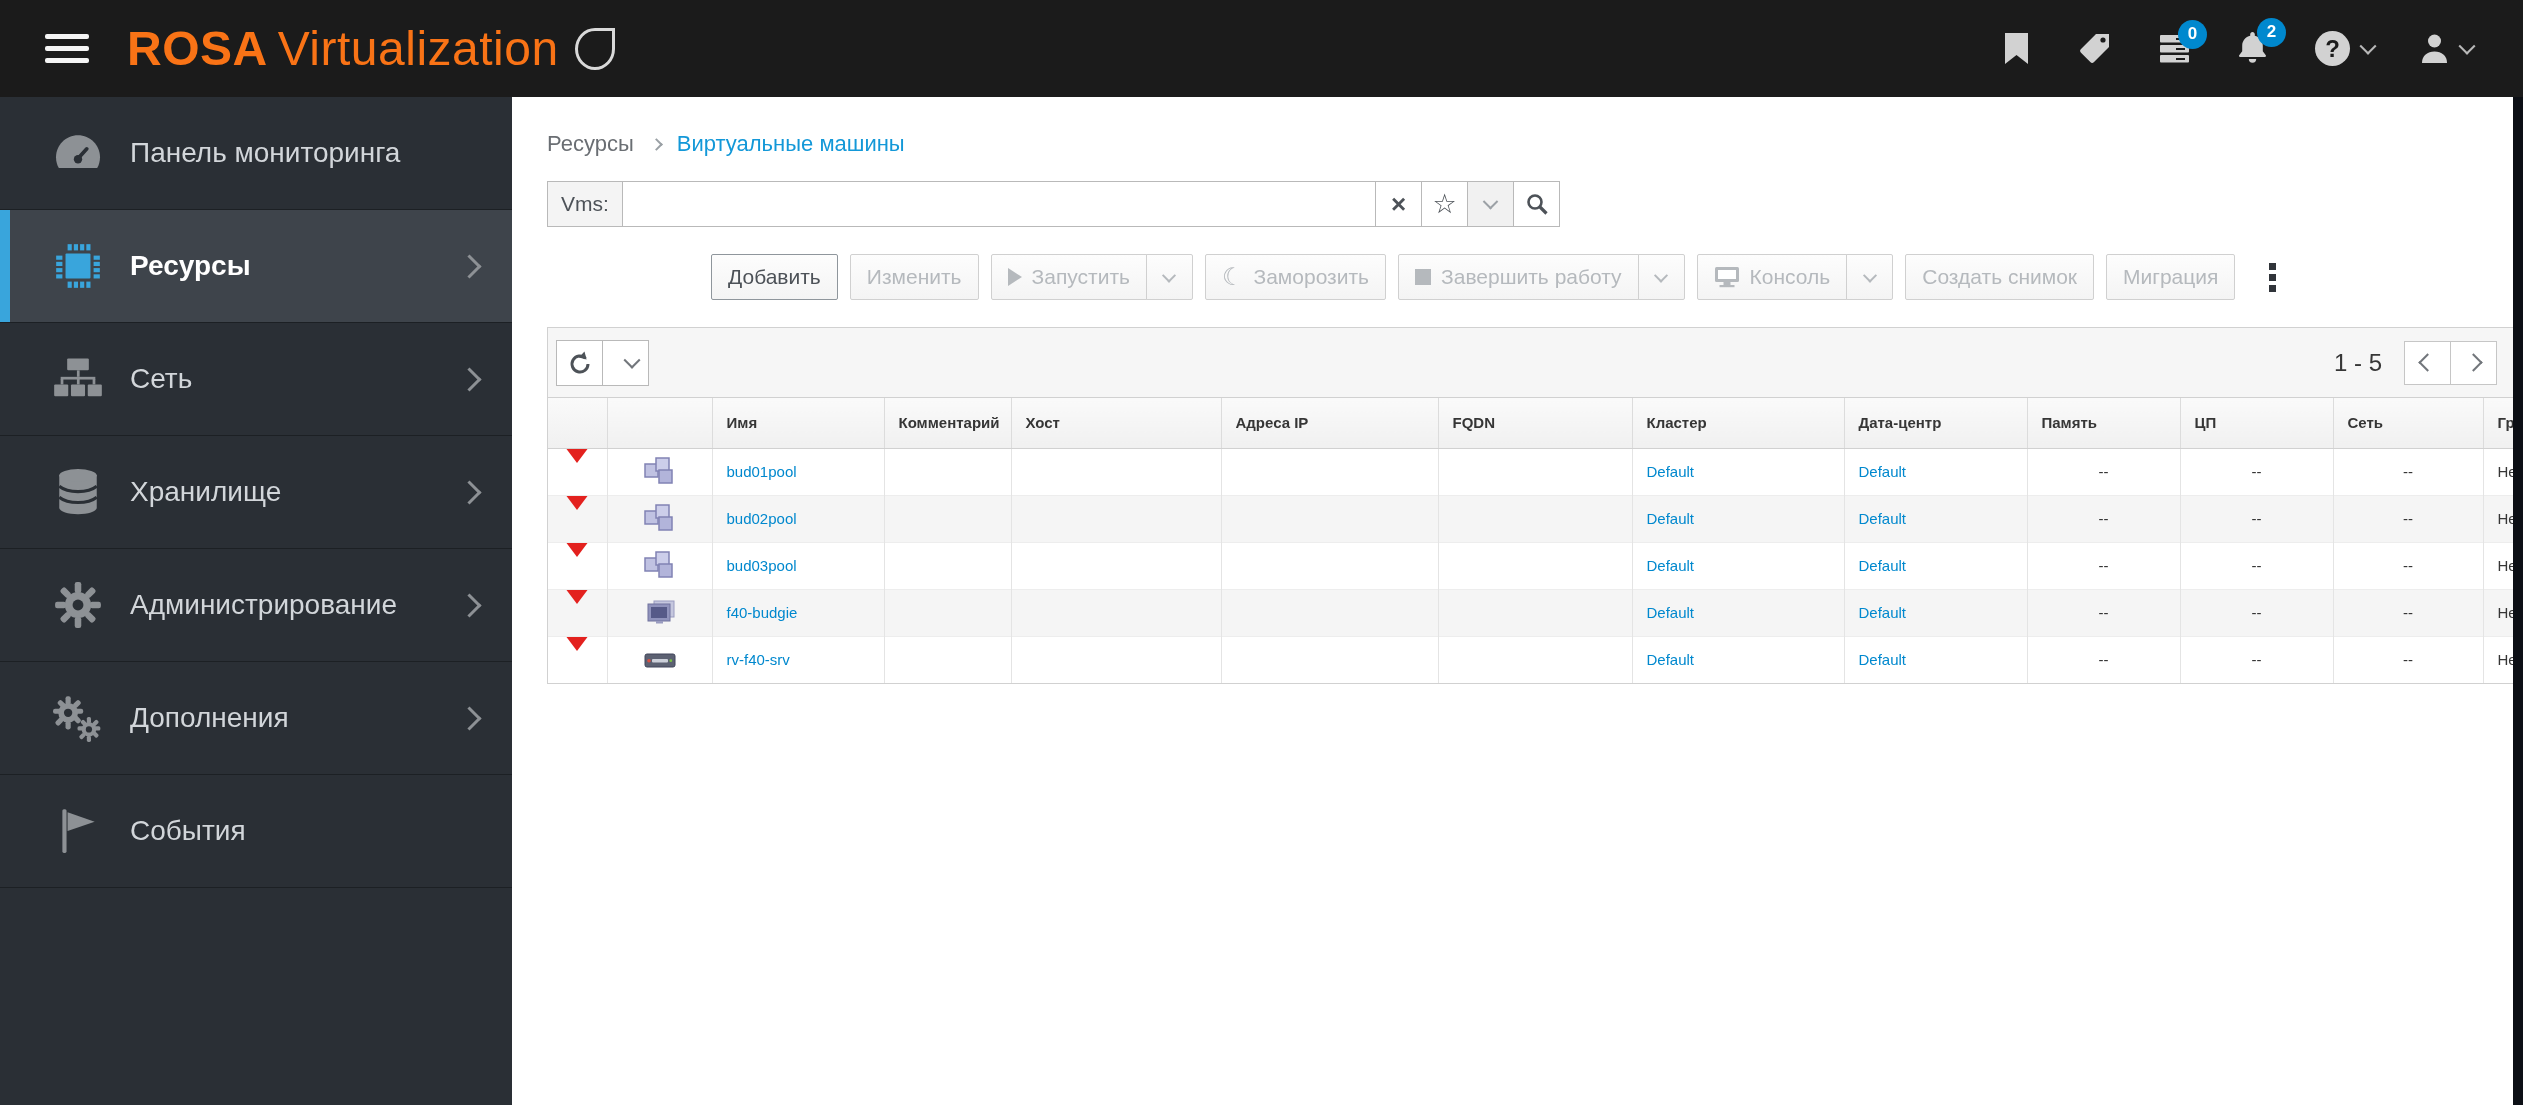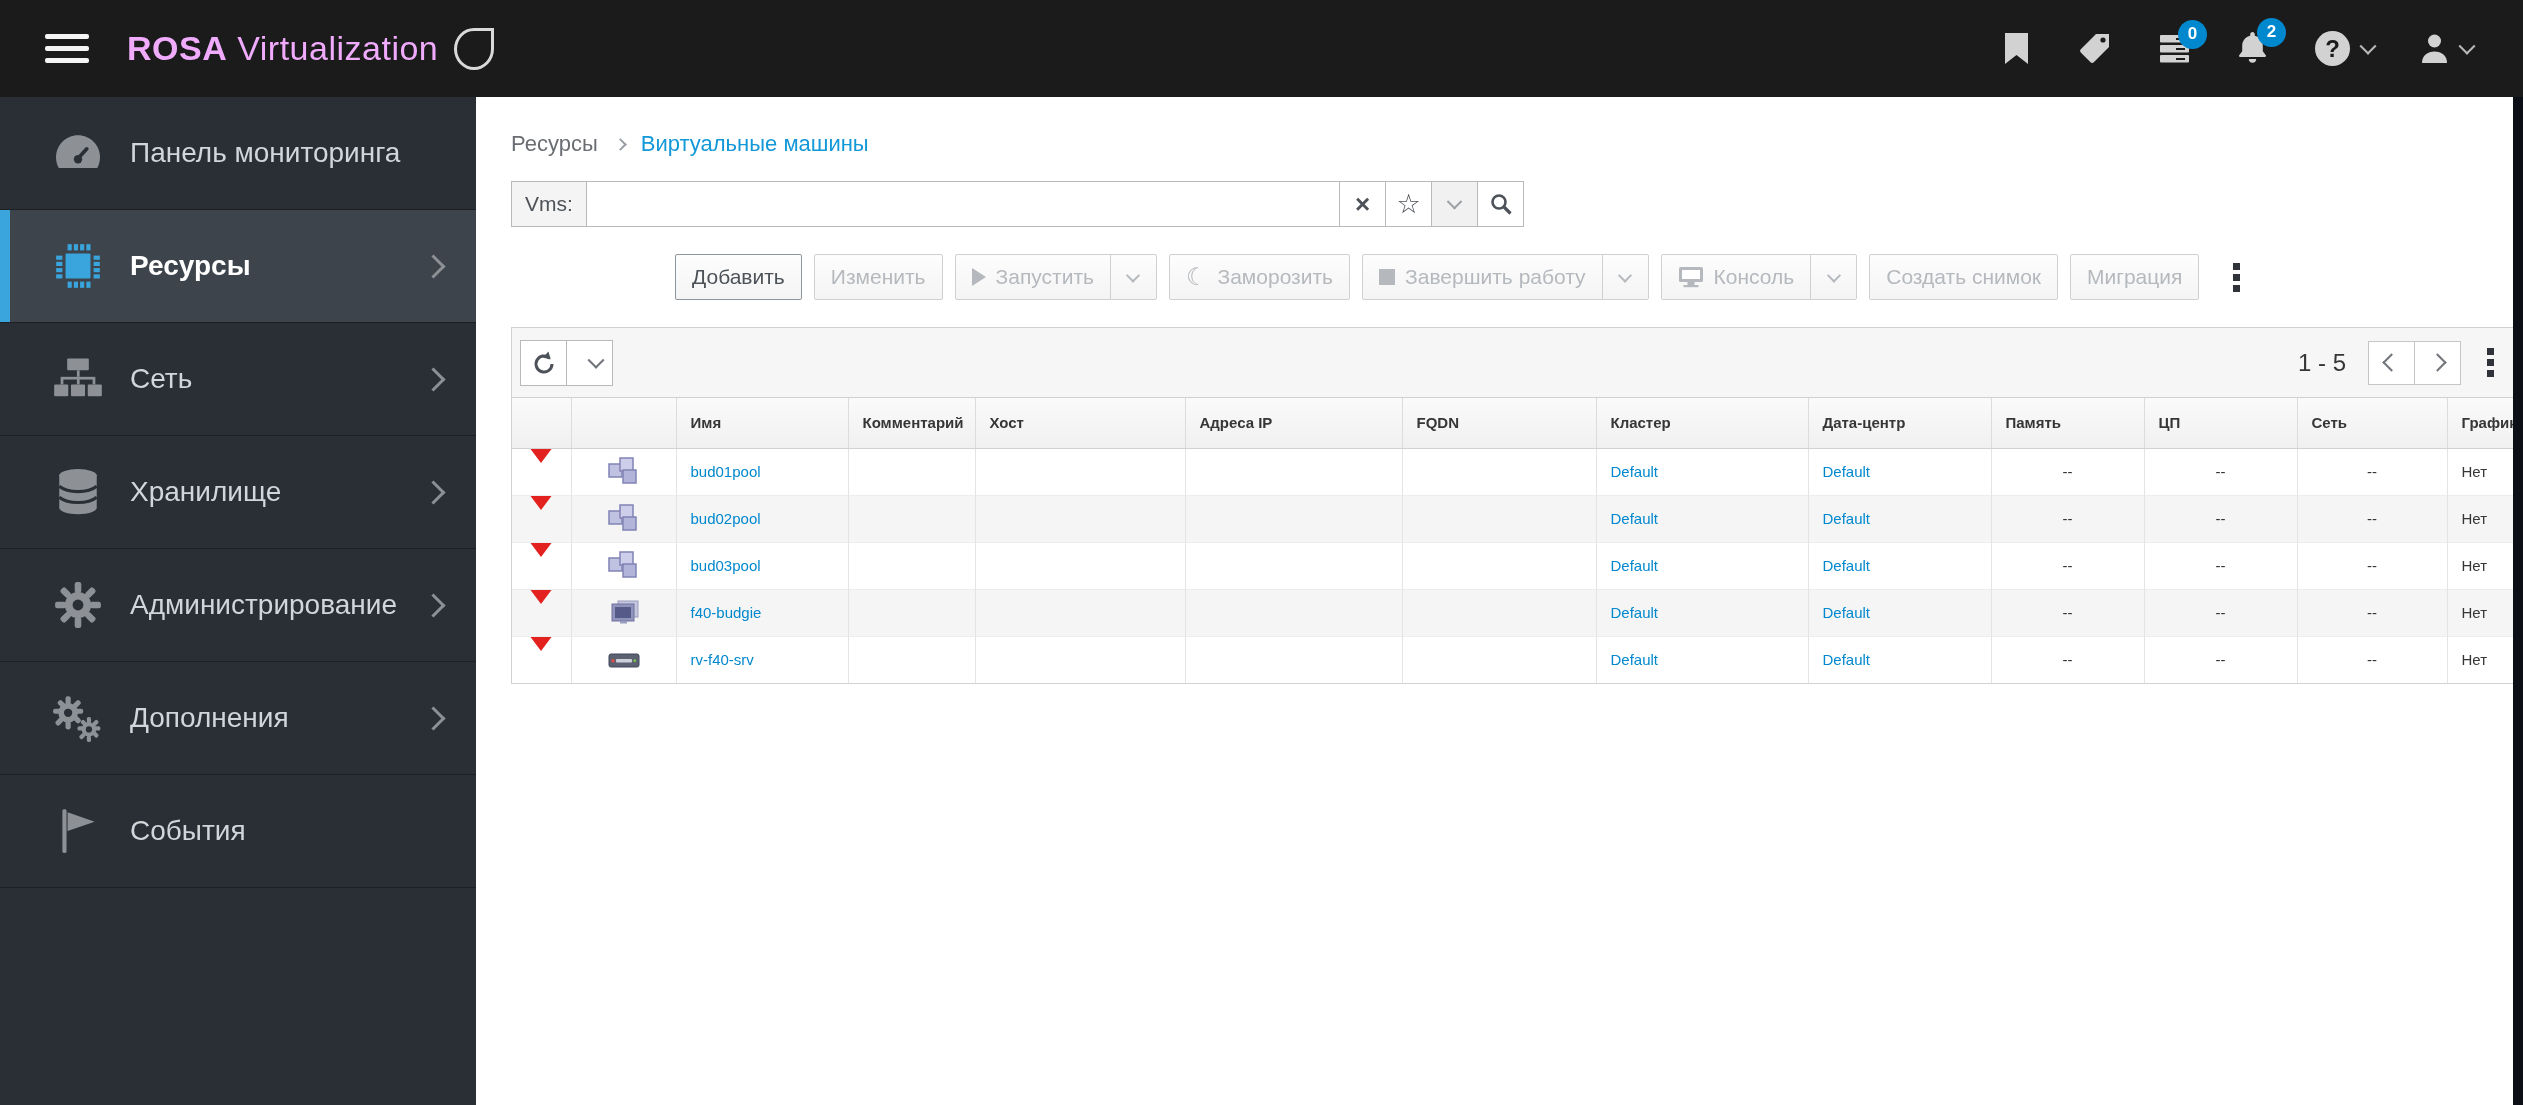--- a/index.html
+++ b/index.html
@@ -4,37 +4,37 @@
 <style>
   * { box-sizing: border-box; margin: 0; padding: 0; }
   html,body { width:2523px; height:1105px; overflow:hidden;
     font-family:"Liberation Sans","DejaVu Sans",sans-serif; background:#fff; }
   .screen { width:2523px; height:1105px; display:flex; flex-direction:column; }
 
   
   .masthead { height:97px; background:#1b1b1b; display:flex; align-items:center; flex:none; }
   .hamburger { margin-left:45px; cursor:pointer; }
   .hamburger .bar { width:44px; height:5px; background:#f5f5f5; border-radius:2px; margin:7px 0; }
-  .brand { display:flex; align-items:center; margin-left:38px; color:#f0abfc; font-size:34px; letter-spacing:.5px; }
+  .brand { display:flex; align-items:center; margin-left:38px; color:#f97316; font-size:48px; letter-spacing:.5px; }
   .brand-bold { font-weight:700; }
   .brand-rest { font-weight:400; margin-left:10px; }
   .logo-petal { width:40px; height:42px; border:3px solid #d9d9d9; border-radius:50% 0 50% 50%; margin-left:16px; }
   .mast-right { margin-left:auto; margin-right:50px; display:flex; align-items:center; gap:46px; }
   .mast-ic { position:relative; display:flex; align-items:center; color:#d2d2d2; cursor:pointer; }
   .mast-ic svg { fill:#d2d2d2; }
   .badge { position:absolute; top:-13px; right:-17px; min-width:29px; height:29px; border-radius:50%;
     background:#0088ce; color:#fff; font-size:17px; font-weight:700; display:flex; align-items:center; justify-content:center; }
   .help-circle { width:35px; height:35px; border-radius:50%; background:#d2d2d2; color:#1b1b1b;
     font-size:24px; font-weight:700; display:flex; align-items:center; justify-content:center; }
   .chev { display:inline-block; border-right:2.5px solid #b9b9b9; border-bottom:2.5px solid #b9b9b9; }
   .chev-down { width:12px; height:12px; transform:rotate(45deg) translate(-2px,-2px); margin-left:12px; }
 
   
   .shell { flex:1; display:flex; min-height:0; }
-  .sidebar { width:476px; background:#2a2f35; flex:none; }
+  .sidebar { width:512px; background:#2a2f35; flex:none; }
   .nav-item { height:113px; display:flex; align-items:center; border-bottom:1px solid #1c2024;
     color:#d2d6da; font-size:28px; cursor:pointer; position:relative; }
   .nav-icon { width:64px; margin-left:46px; display:flex; justify-content:center; align-items:center; flex:none; }
   .nav-label { margin-left:20px; white-space:nowrap; }
   .nav-chev { position:absolute; right:34px; width:17px; height:17px;
     border-right:3.5px solid #8d9195; border-bottom:3.5px solid #8d9195; transform:rotate(-45deg); }
   .nav-item.active { background:#3e444b; color:#fff; font-weight:700; }
   .nav-item.active::before { content:""; position:absolute; left:0; top:0; bottom:0; width:10px; background:#39a5dc; }
 
   .main { flex:1; background:#fff; padding:0 0 0 35px; min-width:0; }

